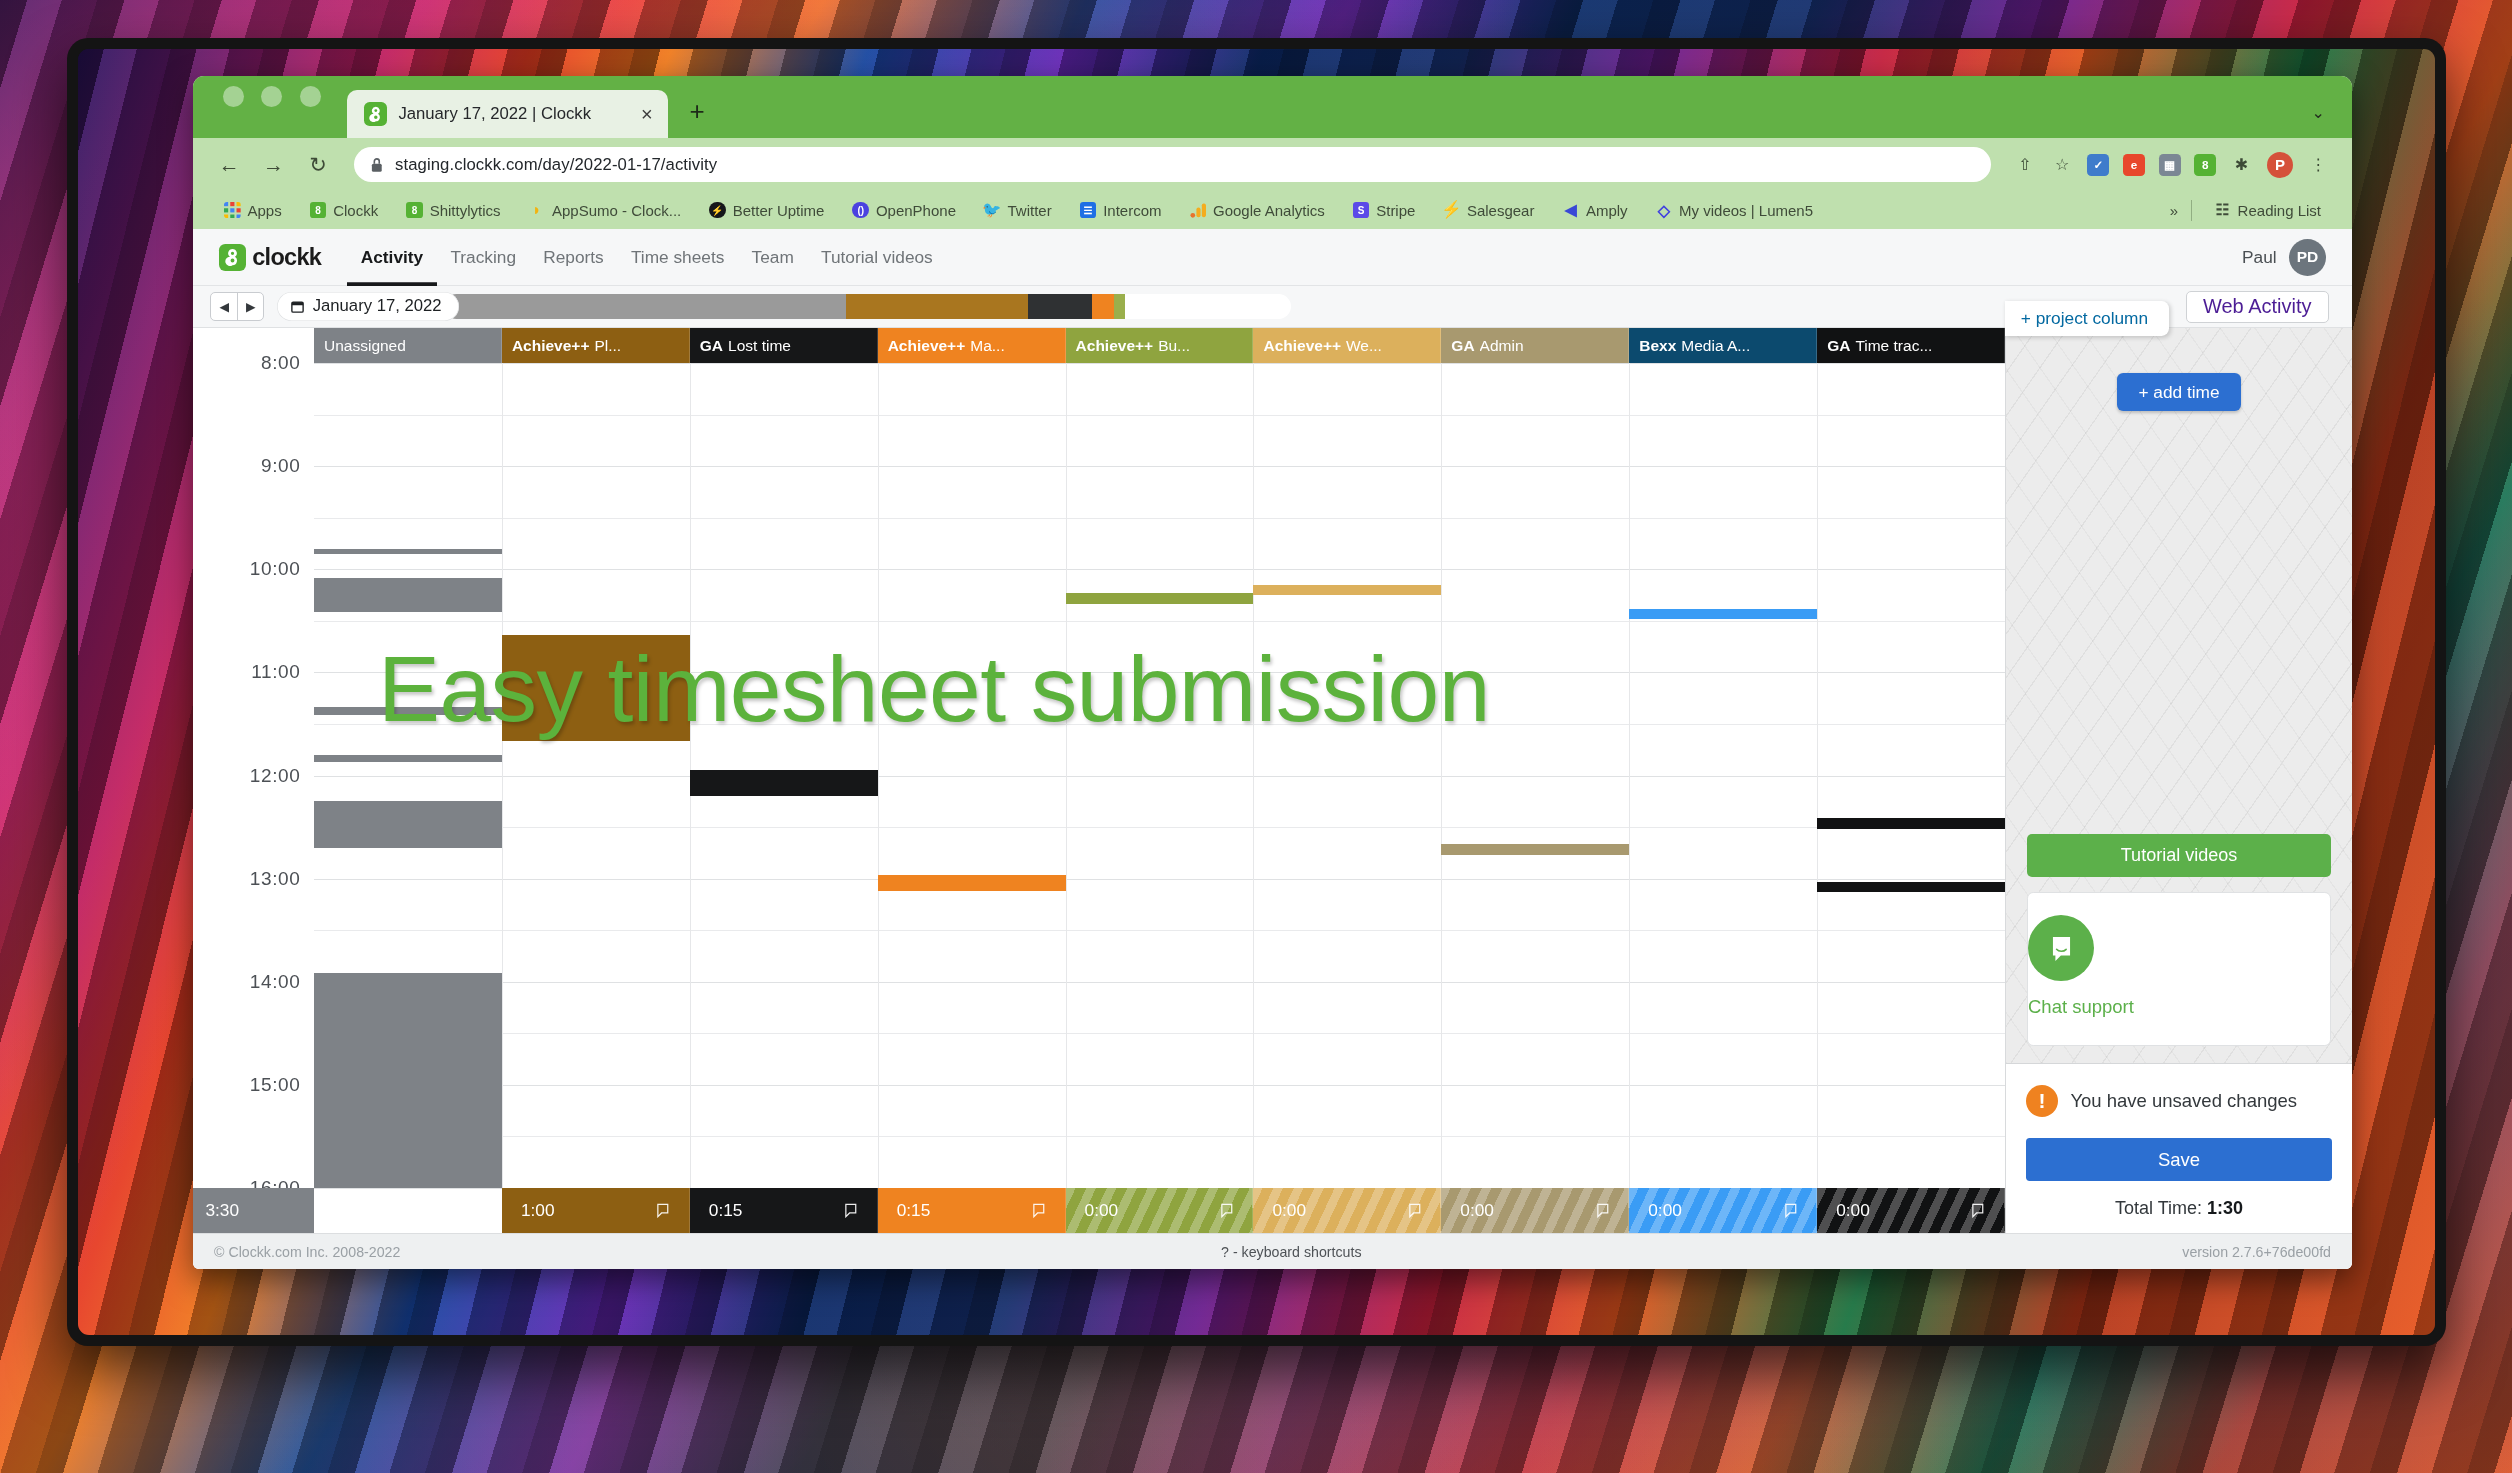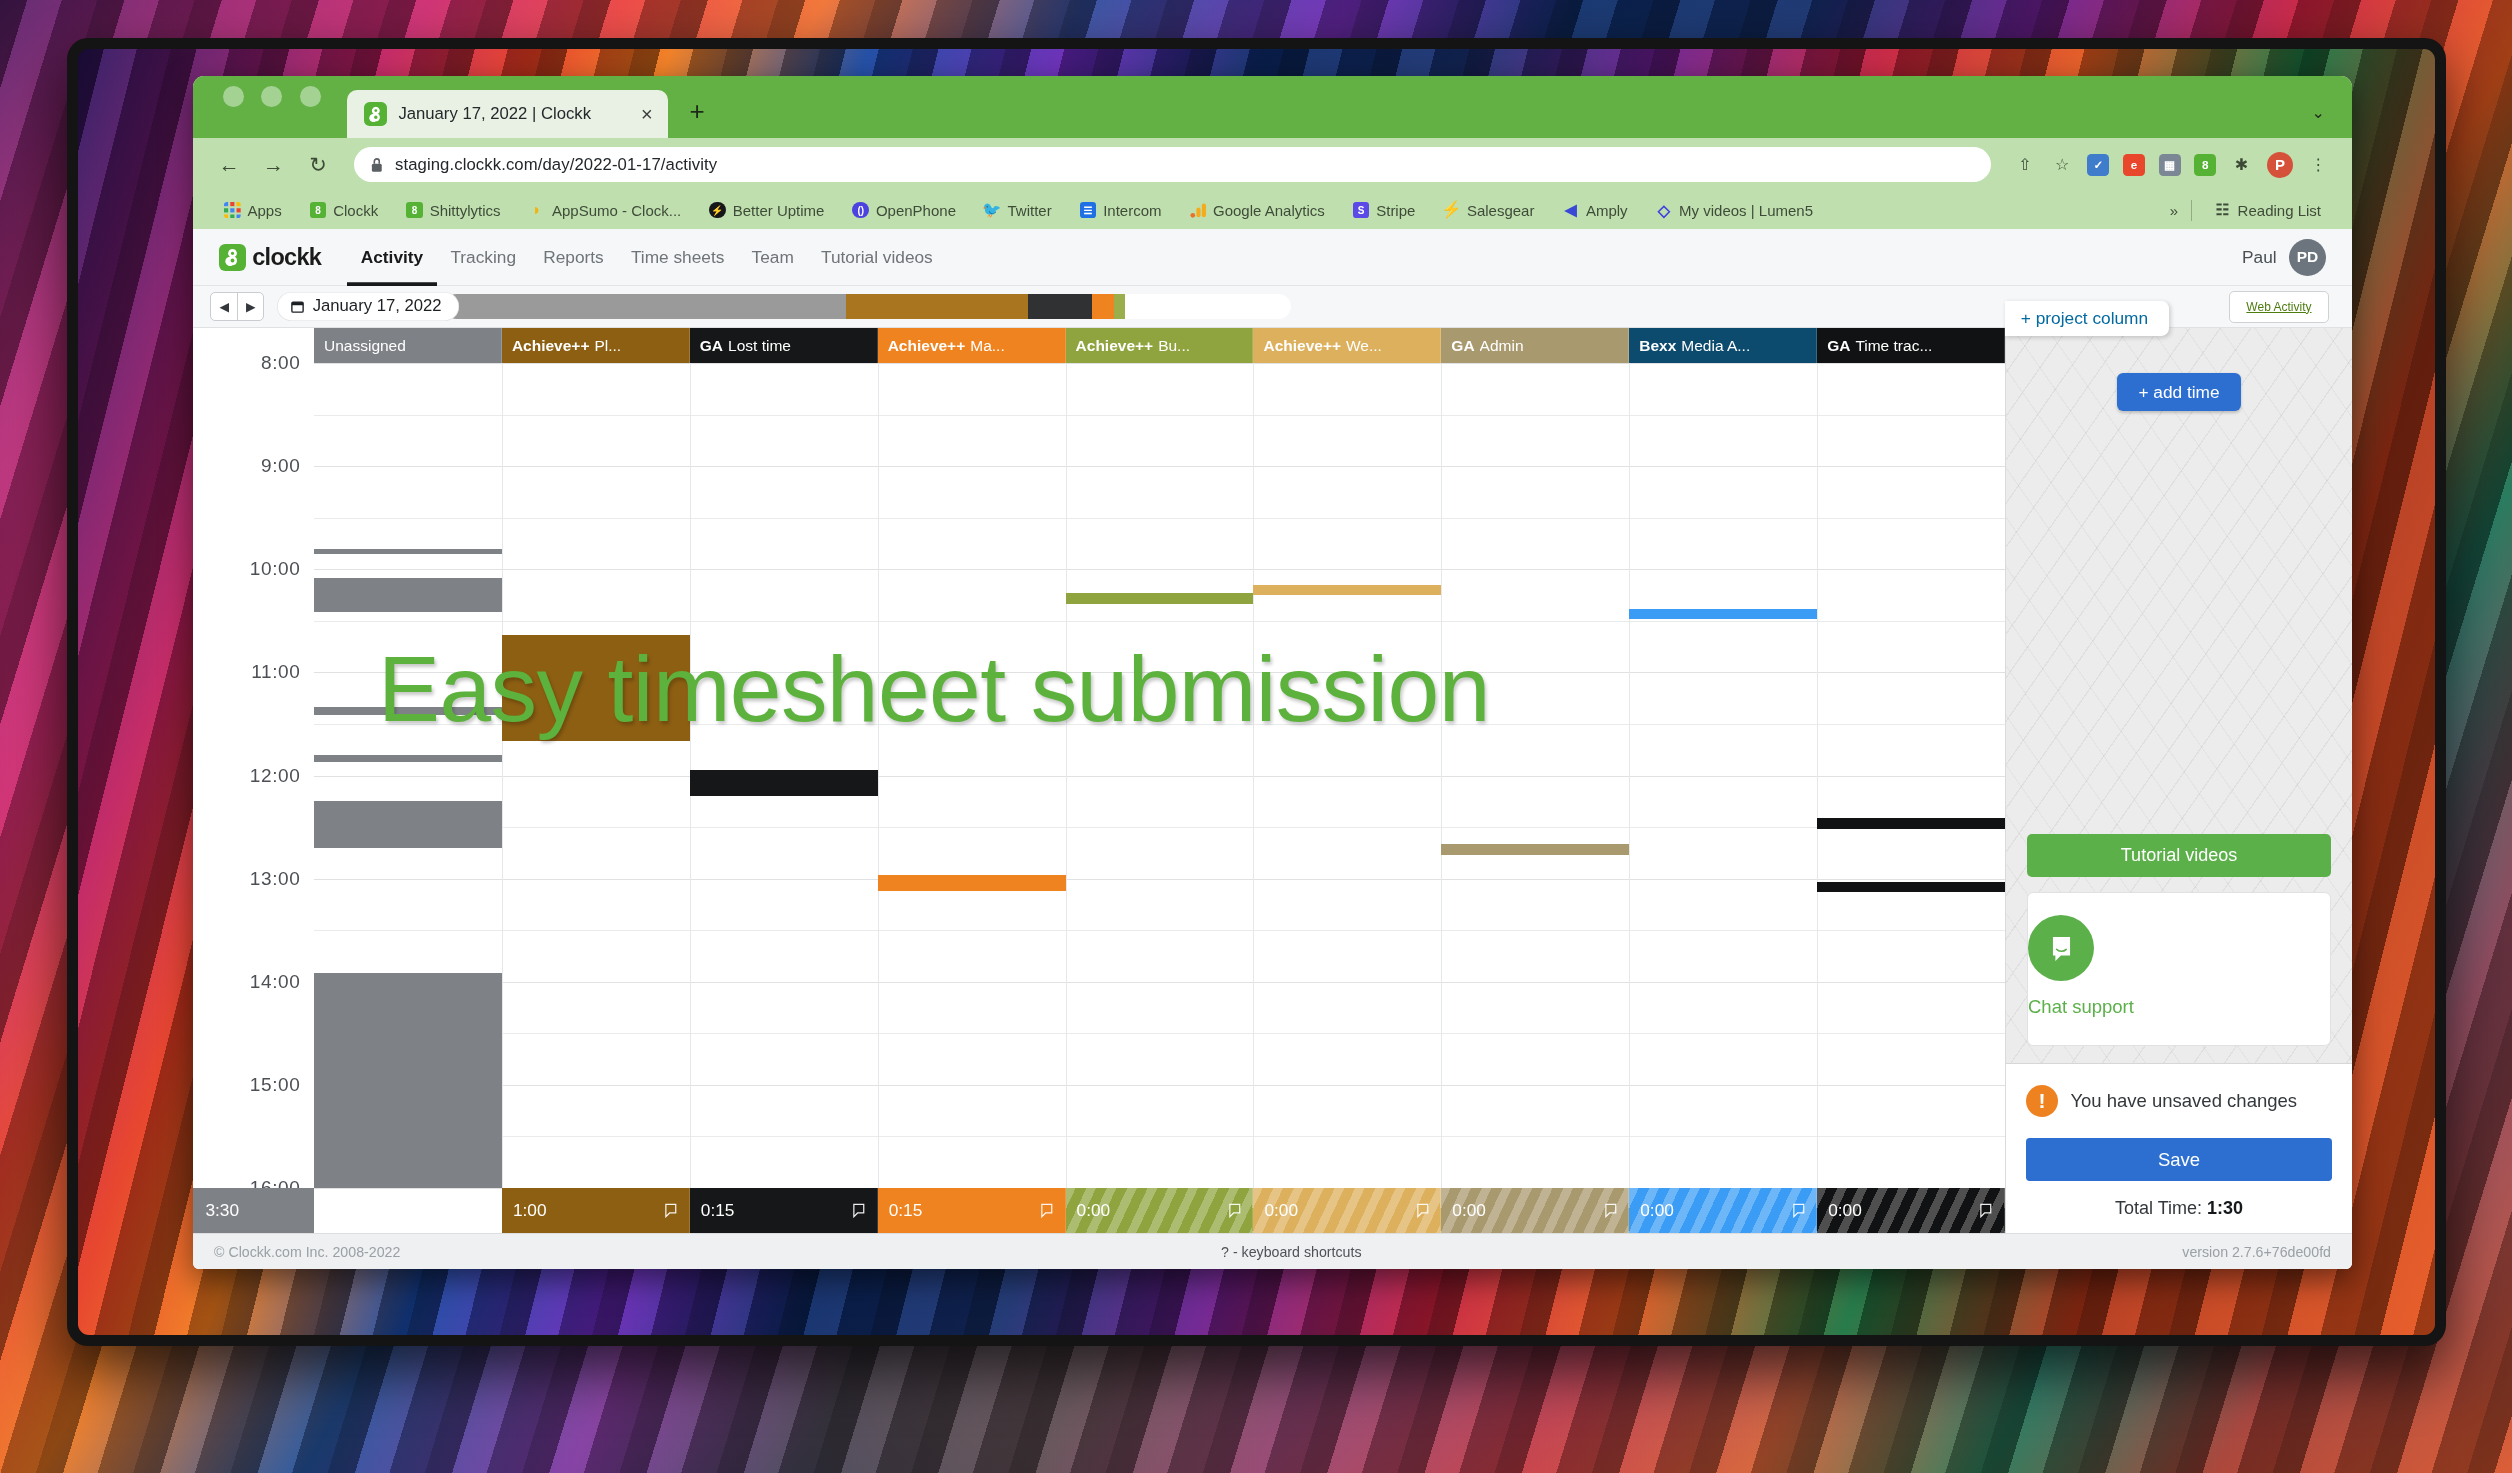--- a/index.html
+++ b/index.html
@@ -169,21 +169,21 @@
     gap: 7.4px; padding: 0 17.3px 0 13.6px; font-size: 16.7px; color: #1d2023; z-index: 3;
     box-shadow: 0 0 0 0.6px #dcdee0 inset; cursor: pointer; white-space: nowrap;
   }
   .cal-ico { width: 15px; height: 15px; }
   .daybar {
     height: 25px; border-radius: 12.4px; overflow: hidden; display: flex;
     margin-left: -15px; flex: none; width: 847px;
   }
   .webact-btn {
     margin-left: auto; height: 32px; border: 0.6px solid #cfd2d5; border-radius: 5px; background: #fff;
-    display: flex; align-items: center; padding: 0 16px; font-size: 12px; color: #4d7c0f; cursor: pointer; text-decoration: underline;
+    display: flex; align-items: center; padding: 0 16px; font-size: 20px; color: #4c1d95; cursor: pointer;
   }
 
   
   .mainrow { flex: 1; display: flex; min-height: 0; position: relative; }
   .gridarea { flex: 1; position: relative; overflow: hidden; background: #fff; }
 
   .hours-col { position: absolute; left: 0; top: 0; width: 121px; height: 100%; z-index: 4; }
   .hour-label {
     position: absolute; right: 13.6px; font-size: 19px; color: #4c5055; transform: translateY(-50%);
     letter-spacing: 0.6px; white-space: nowrap;
@@ -200,21 +200,21 @@
 
   .plot { position: absolute; left: 121px; right: 0; top: 35px; bottom: 45px; }
   .gline { position: absolute; left: 0; right: 0; height: 0.6px; background: #e9eaec; }
   .gline.major { background: #dfe1e3; }
   .vline { position: absolute; top: 0; bottom: 0; width: 0.6px; background: #e6e7e9; }
   .block { position: absolute; }
 
   .totalrow { position: absolute; left: 121px; right: 0; bottom: 0; height: 45px; display: flex; z-index: 5; }
   .totcell {
     display: flex; align-items: center; justify-content: space-between;
-    padding: 0 11px; color: #fff; font-size: 17.3px; cursor: pointer;
+    padding: 0 19px; color: #fff; font-size: 17.3px; cursor: pointer;
     border-right: 0.6px solid rgba(255,255,255,.16);
   }
   .totcell .flag { width: 13.6px; height: 15px; opacity: .92; }
   .tot-unassigned { position: absolute; left: 0; bottom: 0; width: 121px; height: 45px;
      background: #7e8287; color:#fff; display:flex; align-items:center; padding-left: 12.4px; font-size: 17.3px; z-index: 6;}
 
   
   .watermark {
     position: absolute; left: 185px; top: 308px; z-index: 6;
     font-size: 93px; color: #5cb23c; font-weight: 400; white-space: nowrap;

